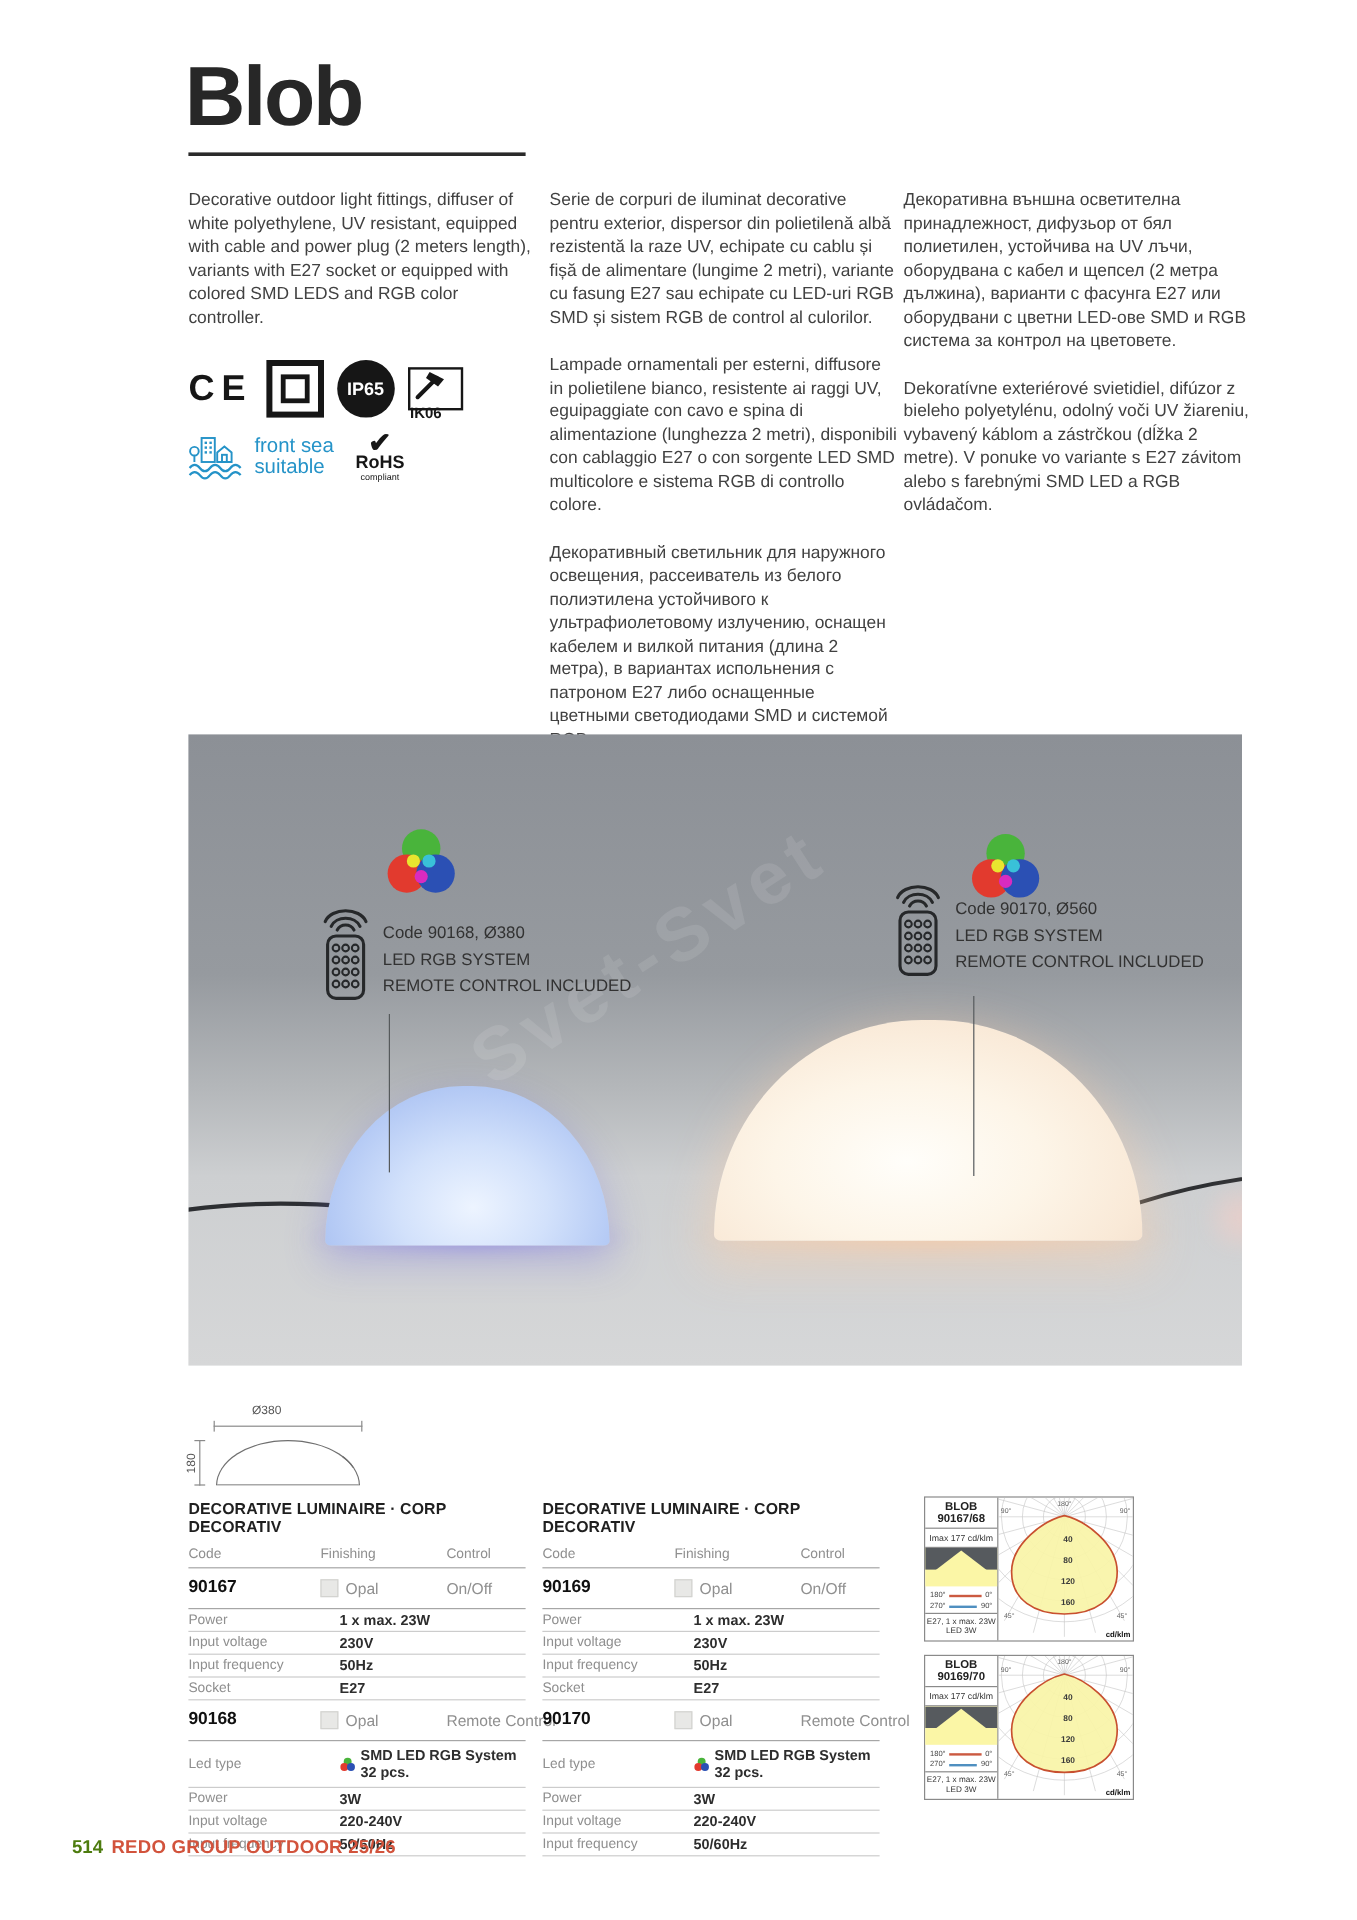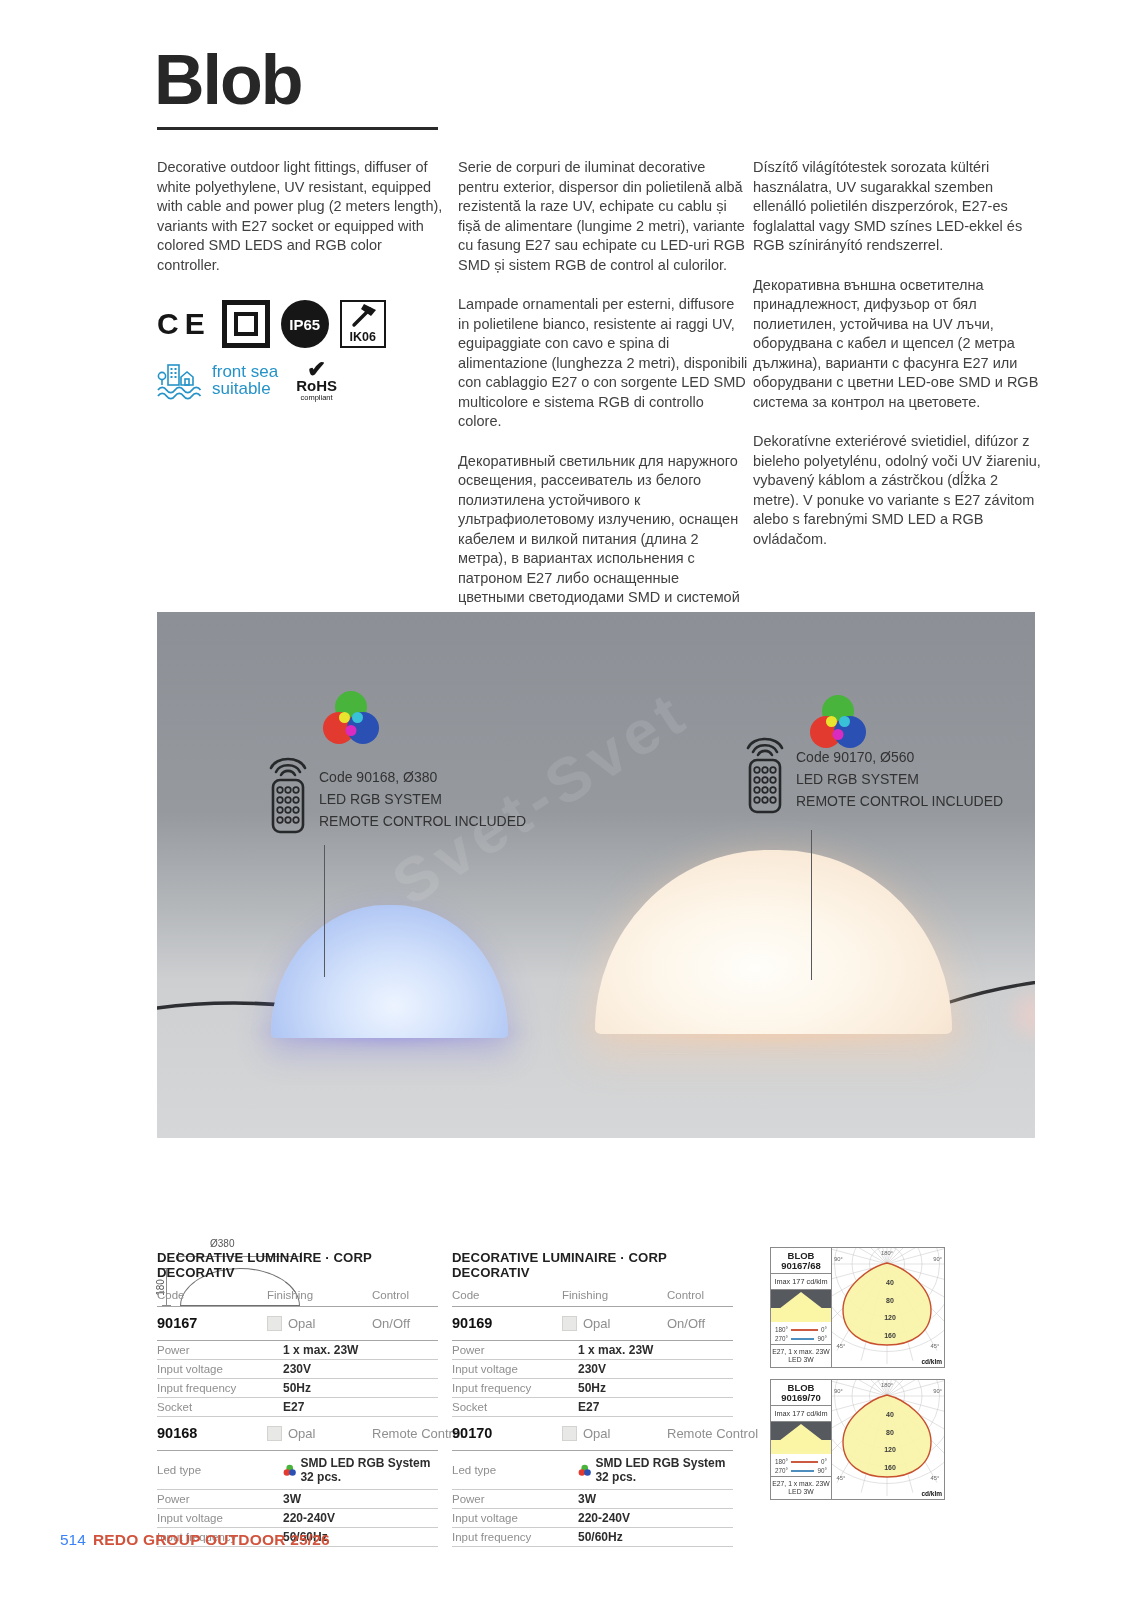--- a/index.html
+++ b/index.html
@@ -19,21 +19,21 @@
   #col-3 { left:753px; top:158px; }
 
   
   .certs { position:absolute; left:157px; top:300px; width:300px; }
   .cert-row1 { display:flex; align-items:center; gap:11px; }
   .ce-mark { font-size:30px; font-weight:700; letter-spacing:6px; color:#161616; line-height:46px; }
   .class2 { width:38px; height:38px; border:5px solid #161616; display:flex; align-items:center; justify-content:center; }
   .class2 .inner { width:16px; height:16px; border:4px solid #161616; }
   .ip65 { width:48px; height:48px; border-radius:50%; background:#161616; color:#fff; display:flex;
           align-items:center; justify-content:center; font-weight:800; font-size:15px; }
-  .ik06 { width:46px; height:48px; border:2px solid #161616; text-align:center; box-sizing:border-box; }
+  .ik06 { width:46px; height:36px; border:2px solid #161616; text-align:left; box-sizing:border-box; }
   .ik06 .lbl { font-size:12.5px; font-weight:800; color:#161616; margin-top:-2px; }
   .cert-row2 { display:flex; align-items:center; gap:18px; margin-top:10px; }
   .front-sea { display:flex; align-items:center; gap:7px; }
   .front-sea-text { font-size:17px; line-height:17px; color:#2593c8; }
   .rohs { text-align:center; color:#161616; line-height:1; }
   .rohs .check { font-size:23px; font-weight:700; }
   .rohs .name { font-size:15px; font-weight:800; margin-top:-3px; }
   .rohs .sub { font-size:7.5px; margin-top:1px; }
 
   
@@ -64,21 +64,21 @@
   .ann { position:absolute; display:flex; gap:8px; }
   .ann-1 { left:108px; top:140px; }
   .ann-2 { left:585px; top:120px; }
   .ann-text { padding-top:14px; font-size:14px; line-height:22px; color:#323232; }
   .pointer { position:absolute; width:1px; background:#565a5c; }
   .p1 { left:167px; top:233px; height:132px; }
   .p2 { left:654px; top:218px; height:150px; }
 
   
   .dim { position:absolute; }
-  .dim-1 { left:158px; top:1240px; width:150px; height:70px; }
+  .dim-1 { left:158px; top:1172px; width:150px; height:70px; }
   .dim-2 { left:452px; top:1158px; width:160px; height:86px; }
   .dlabel { position:absolute; font-size:10px; color:#555; }
   .dlabel.rot { transform:rotate(-90deg); transform-origin:center; }
   .dh { position:absolute; height:1px; background:#8a8a8a; }
   .dh::before,.dh::after { content:""; position:absolute; top:-4px; width:1px; height:9px; background:#8a8a8a; }
   .dh::before { left:0; } .dh::after { right:0; }
   .dv { position:absolute; width:1px; background:#8a8a8a; }
   .dv::before,.dv::after { content:""; position:absolute; left:-4px; height:1px; width:9px; background:#8a8a8a; }
   .dv::before { top:0; } .dv::after { bottom:0; }
   .dome { position:absolute; border:1px solid #6f6f6f; box-sizing:border-box;
@@ -120,41 +120,40 @@
   .leg-row { display:flex; align-items:center; gap:3px; padding:1px 1px; }
   .leg-line { flex:1; height:2px; }
   .leg-red { background:#cb5a41; }
   .leg-blue { background:#4f8fc0; }
   .pm-source { margin-top:auto; text-align:center; font-size:6.8px; line-height:8px; padding:3px 1px;
                border-top:1px solid #8a8a8a; color:#333; }
   .pm-chart { flex:1; position:relative; }
 
   
   .footer { position:absolute; left:60px; top:1531px; font-size:15.5px; }
-  .f-num { color:#3b82f6; margin-right:7px; }
+  .f-num { color:#4d7c0f; margin-right:7px;font-weight:bold; }
   .f-cat { color:#d2533c; font-weight:800; letter-spacing:0.2px; }
 </style>
 </head>
 <body>
 
 <div class="page">
 
   <div class="page-title">Blob</div>
   <div class="title-rule"></div>
 
   <div class="desc-col" id="col-1">
     <p>Decorative outdoor light fittings, diffuser of white polyethylene, UV resistant, equipped with cable and power plug (2 meters length), variants with E27 socket or equipped with colored SMD LEDS and RGB color controller.</p>
   </div>
   <div class="desc-col" id="col-2">
     <p>Serie de corpuri de iluminat decorative pentru exterior, dispersor din polietilenă albă rezistentă la raze UV, echipate cu cablu și fișă de alimentare (lungime 2 metri), variante cu fasung E27 sau echipate cu LED-uri RGB SMD și sistem RGB de control al culorilor.</p>
     <p>Lampade ornamentali per esterni, diffusore in polietilene bianco, resistente ai raggi UV, eguipaggiate con cavo e spina di alimentazione (lunghezza 2 metri), disponibili con cablaggio E27 o con sorgente LED SMD multicolore e sistema RGB di controllo colore.</p>
     <p>Декоративный светильник для наружного освещения, рассеиватель из белого полиэтилена устойчивого к ультрафиолетовому излучению, оснащен кабелем и вилкой питания (длина 2 метра), в вариантах испольнения с патроном E27 либо оснащенные цветными светодиодами SMD и системой RGB для управления цветами.</p>
   </div>
   <div class="desc-col" id="col-3">
-    <p>Díszítő világítótestek sorozata kültéri használatra, UV sugarakkal szemben ellenálló polietilén diszperzórok, E27-es foglalattal vagy SMD színes LED-ekkel és RGB színirányító rendszerrel.</p>
     <p>Декоративна външна осветителна принадлежност, дифузьор от бял полиетилен, устойчива на UV лъчи, оборудвана с кабел и щепсел (2 метра дължина), варианти с фасунга E27 или оборудвани с цветни LED-ове SMD и RGB система за контрол на цветовете.</p>
     <p>Dekoratívne exteriérové svietidiel, difúzor z bieleho polyetylénu, odolný voči UV žiareniu, vybavený káblom a zástrčkou (dĺžka 2 metre). V ponuke vo variante s E27 závitom alebo s farebnými SMD LED a RGB ovládačom.</p>
   </div>
 
   <div class="certs">
     <div class="cert-row1">
       <div class="ce-mark">CE</div>
       <div class="class2">
           <div class="inner"></div>
         </div>

